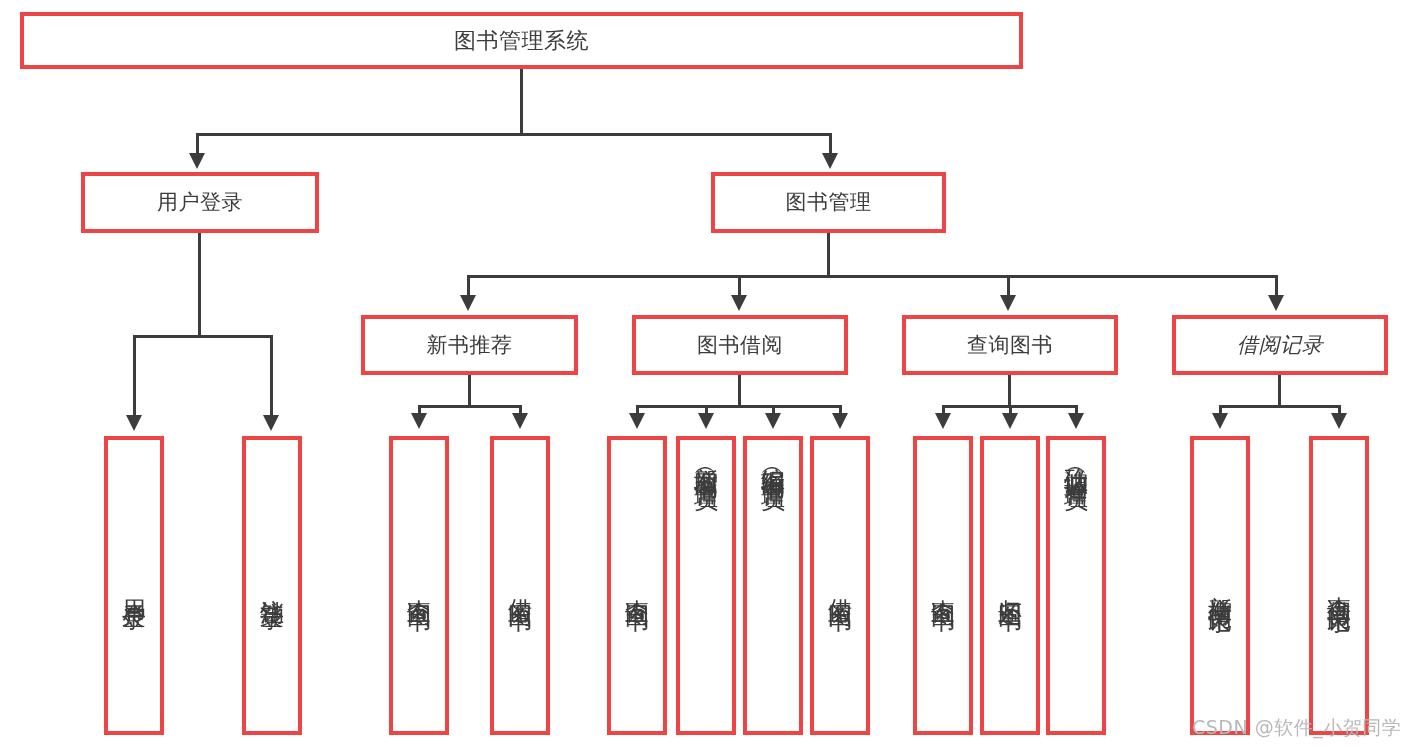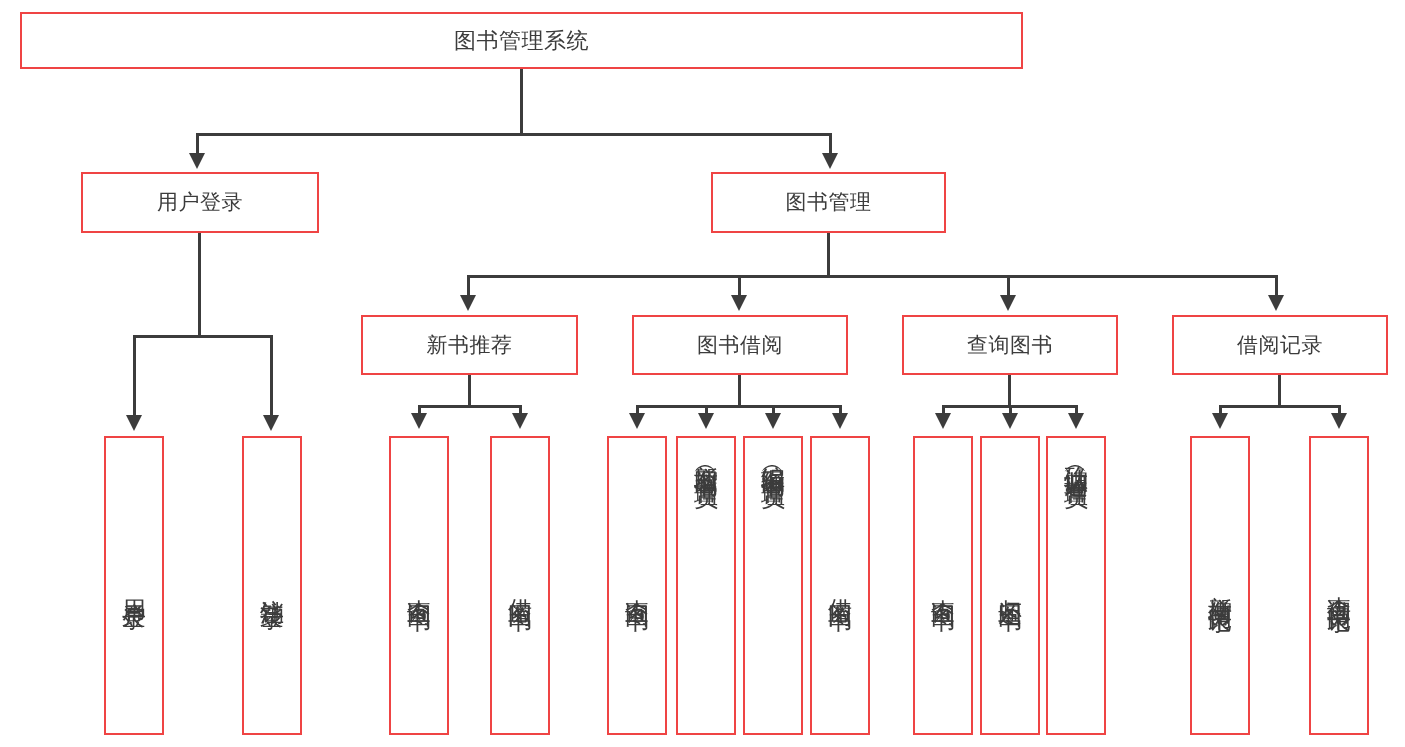--- a/index.html
+++ b/index.html
@@ -10,21 +10,21 @@
   #canvas{
     position:relative;
     width:1405px;
     height:747px;
     background:#ffffff;
     overflow:hidden;
   }
   .node{
     position:absolute;
     box-sizing:border-box;
-    border:2px solid #ef4444;
+    border:4px solid #ef4444;
     background:#ffffff;
     display:flex;
     align-items:center;
     justify-content:center;
     color:#3c3c3c;
   }
   .node .label{
     display:block;
     text-align:center;
     line-height:1.08;
@@ -127,21 +127,21 @@
 
   <div class="node h" style="left:632px;top:315px;width:216px;height:60px;">
     <span class="label">图书借阅</span>
   </div>
   <div class="node h" style="left:361px;top:315px;width:217px;height:60px;">
     <span class="label">新书推荐</span>
   </div>
   <div class="node h" style="left:902px;top:315px;width:216px;height:60px;">
     <span class="label">查询图书</span>
   </div>
-  <div class="node h" style="left:1172px;top:315px;width:216px;height:60px;">
+  <div class="node h" style="left:1172px;top:315px;width:216px;height:60px;font-style:italic;">
     <span class="label">借阅记录</span>
   </div>
 
   <div class="vline" style="left:468px;top:375px;height:32px;"></div>
   <div class="hline" style="left:418px;top:405px;width:104px;"></div>
   <div class="vline" style="left:418px;top:405px;height:10px;"></div>
   <div class="arrow" style="left:411px;top:413px;"></div>
   <div class="vline" style="left:519px;top:405px;height:10px;"></div>
   <div class="arrow" style="left:512px;top:413px;"></div>
 
@@ -209,14 +209,15 @@
     <span class="label">确认归还（管理员）</span>
   </div>
 
   <div class="node v center" style="left:1190px;top:436px;width:60px;height:299px;">
     <span class="label">新增借阅记录</span>
   </div>
   <div class="node v center" style="left:1309px;top:436px;width:60px;height:299px;">
     <span class="label">查询借阅记录</span>
   </div>
 
+  <div class="watermark" style="left:1192px;top:715px;">CSDN @软件_小贺同学</div>
 
 </div>
 
 </body></html>

